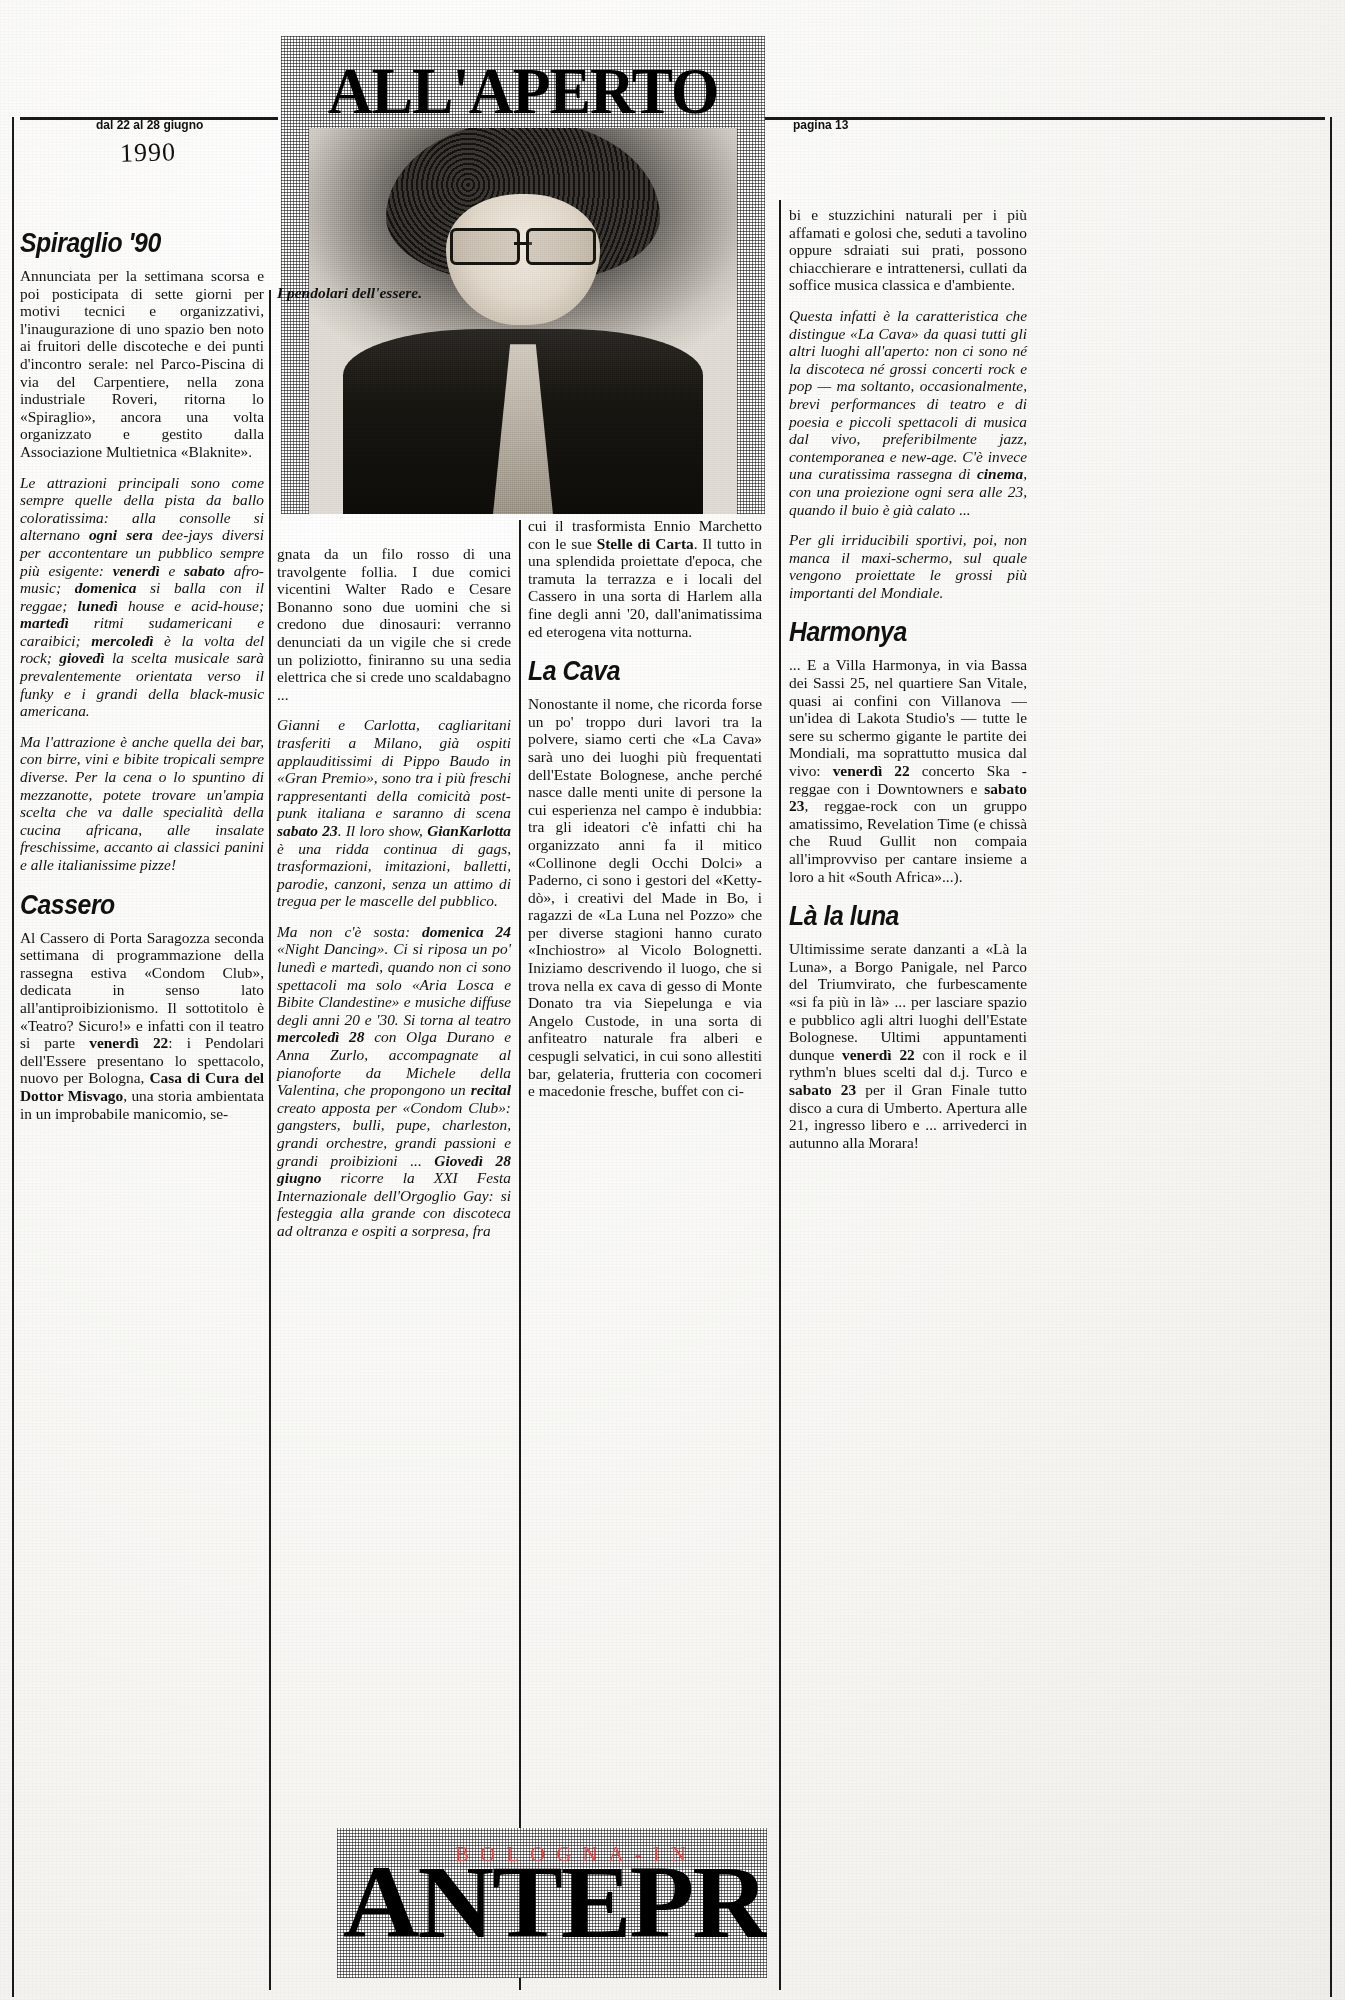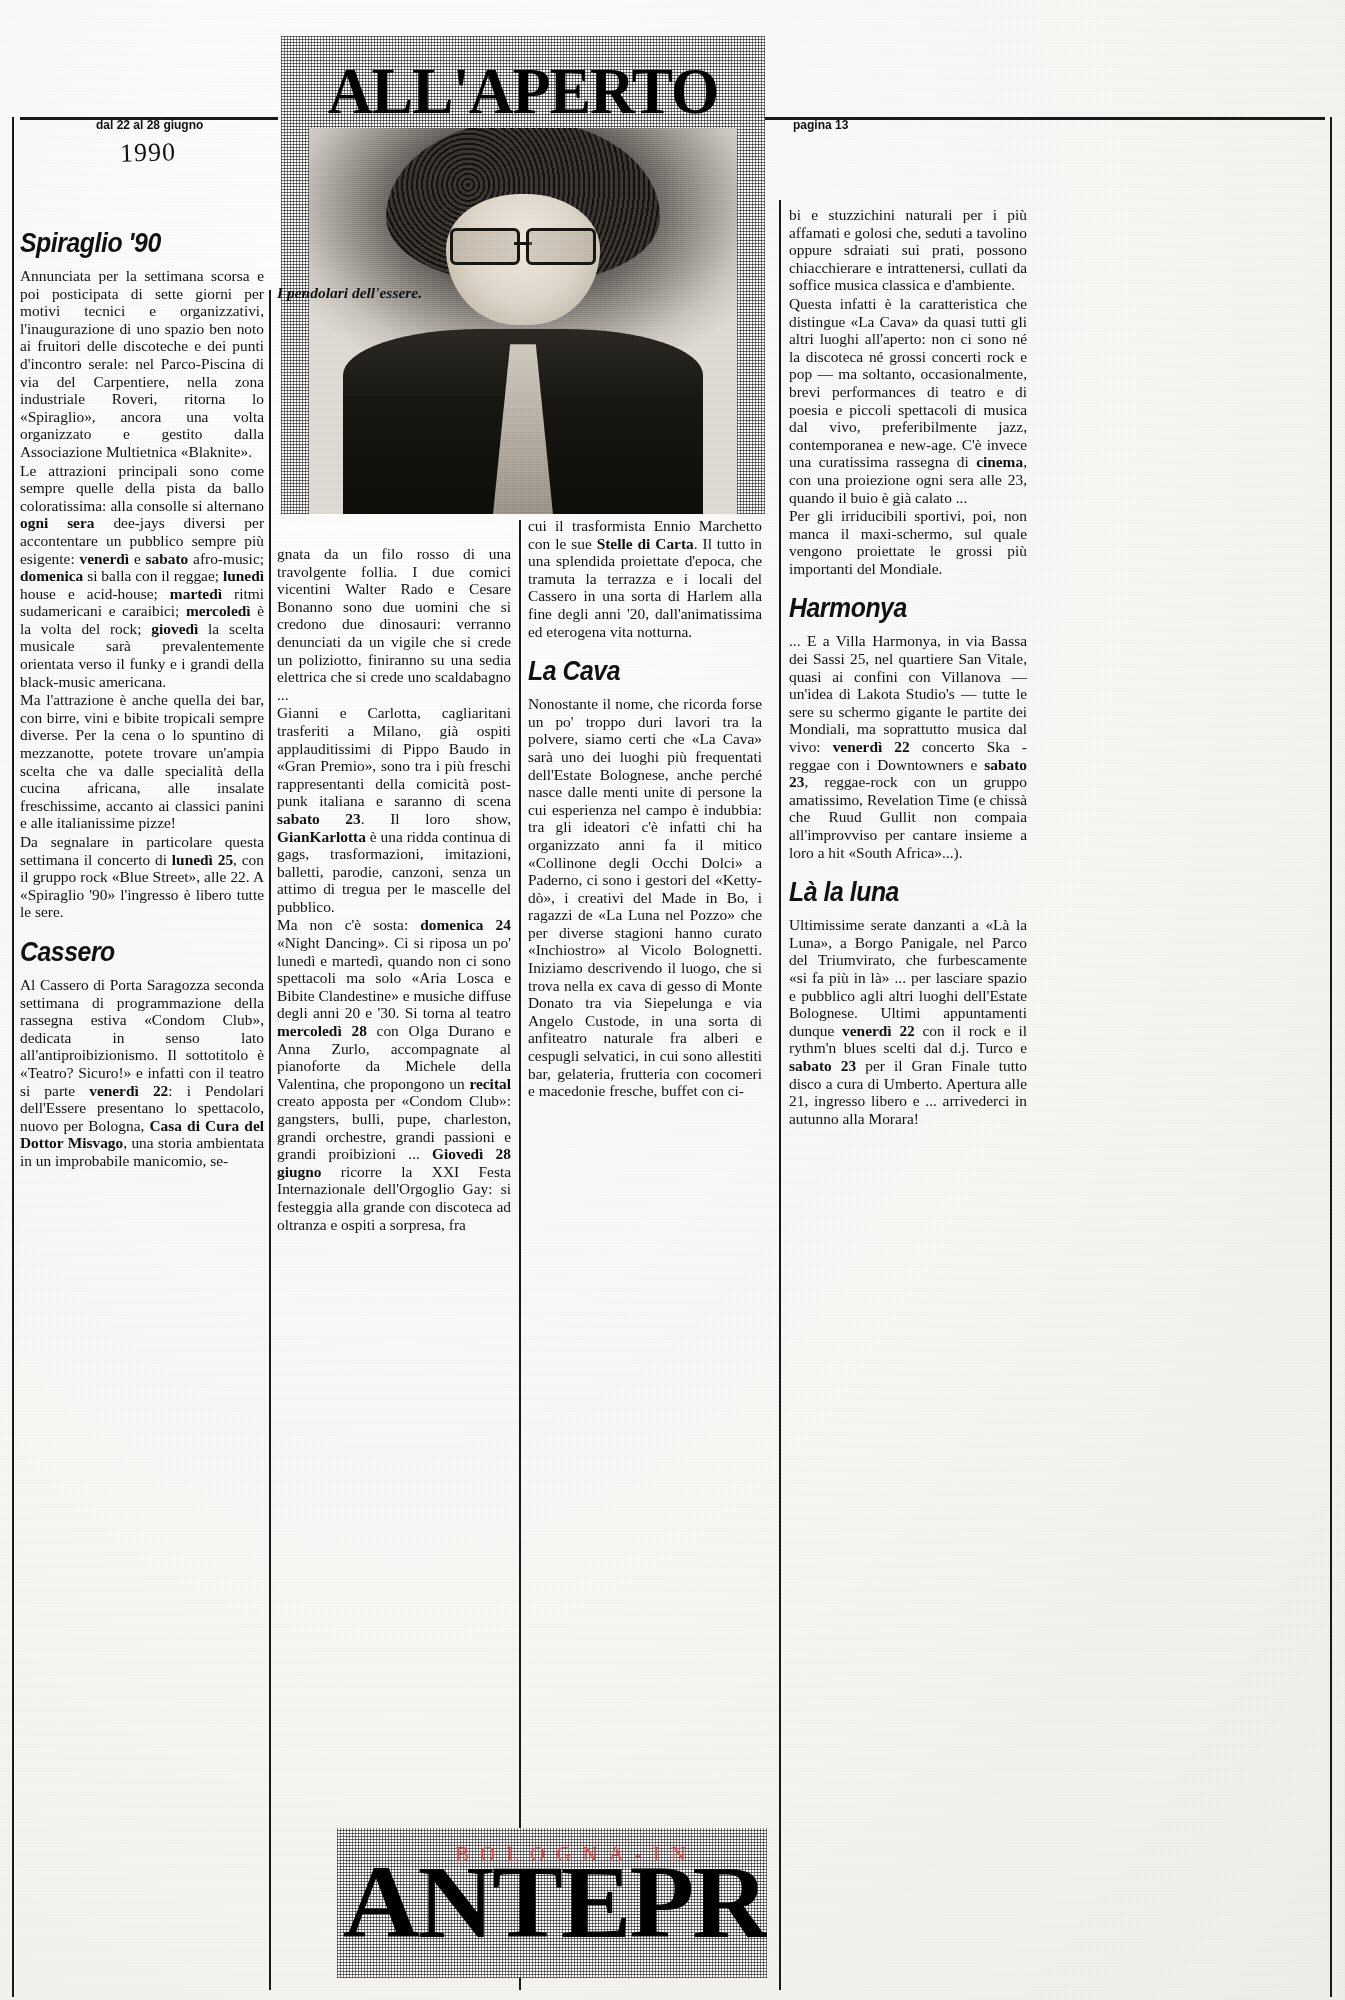--- a/index.html
+++ b/index.html
@@ -120,21 +120,21 @@
   #col4{left:789px;width:238px;}
 
   .sec-h{
     font-family:"Liberation Sans",sans-serif;
     font-style:italic;font-weight:bold;
     font-size:27px;line-height:30px;letter-spacing:-.5px;
     margin:16px 0 9px 0;
     transform:scaleX(.92);transform-origin:left center;
   }
   .para{margin:0 0 0 0;text-indent:0;}
-  .para+.para{margin-top:1px;}
+  .para+.para{margin-top:13px;font-style:italic;}
   b{font-weight:bold;}
 
   #caption{
     font-family:"Liberation Serif",serif;
     font-weight:bold;font-style:italic;font-size:15.5px;line-height:17px;
     margin:0 0 6px 0;text-align:left;
   }
 
   
   #logo{
@@ -184,21 +184,20 @@
 
 <div class="meta" id="date-range">dal 22 al 28 giugno</div>
 <div class="meta" id="year-handwritten">1990</div>
 <div class="meta" id="page-number">pagina 13</div>
 
 <div class="col" id="col1" style="top:212px;">
   <div class="sec-h">Spiraglio '90</div>
   <p class="para">Annunciata per la settimana scorsa e poi posticipata di sette giorni per motivi tecnici e organizzativi, l'inaugurazione di uno spazio ben noto ai fruitori delle discoteche e dei punti d'incontro serale: nel Parco-Piscina di via del Carpentiere, nella zona industriale Roveri, ritorna lo «Spiraglio», ancora una volta organizzato e gestito dalla Associazione Multietnica «Blaknite».</p>
   <p class="para"><span>Le attrazioni principali sono come sempre quelle della pista da ballo coloratissima: alla consolle si alternano </span><b>ogni sera</b><span> dee-jays diversi per accontentare un pubblico sempre più esigente: </span><b>venerdì</b><span> e </span><b>sabato</b><span> afro-music; </span><b>domenica</b><span> si balla con il reggae; </span><b>lunedì</b><span> house e acid-house; </span><b>martedì</b><span> ritmi sudamericani e caraibici; </span><b>mercoledì</b><span> è la volta del rock; </span><b>giovedì</b><span> la scelta musicale sarà prevalentemente orientata verso il funky e i grandi della black-music americana.</span></p>
   <p class="para">Ma l'attrazione è anche quella dei bar, con birre, vini e bibite tropicali sempre diverse. Per la cena o lo spuntino di mezzanotte, potete trovare un'ampia scelta che va dalle specialità della cucina africana, alle insalate freschissime, accanto ai classici panini e alle italianissime pizze!</p>
-  <p class="para"><span>Da segnalare in particolare questa settimana il concerto di </span><b>lunedì 25</b><span>, con il gruppo rock «Blue Street», alle 22. A «Spiraglio '90» l'ingresso è libero tutte le sere.</span></p>
   <div class="sec-h">Cassero</div>
   <p class="para"><span>Al Cassero di Porta Saragozza seconda settimana di programmazione della rassegna estiva «Condom Club», dedicata in senso lato all'antiproibizionismo. Il sottotitolo è «Teatro? Sicuro!» e infatti con il teatro si parte </span><b>venerdì 22</b><span>: i Pendolari dell'Essere presentano lo spettacolo, nuovo per Bologna, </span><b>Casa di Cura del Dottor Misvago</b><span>, una storia ambientata in un improbabile manicomio, se-</span></p>
 </div>
 
 <div class="col" id="col2" style="top:284px;">
   <div id="caption">I pendolari dell'essere.</div>
   <div style="height:238px"></div>
   <p class="para">gnata da un filo rosso di una travolgente follia. I due comici vicentini Walter Rado e Cesare Bonanno sono due uomini che si credono due dinosauri: verranno denunciati da un vigile che si crede un poliziotto, finiranno su una sedia elettrica che si crede uno scaldabagno ...</p>
   <p class="para"><span>Gianni e Carlotta, cagliaritani trasferiti a Milano, già ospiti applauditissimi di Pippo Baudo in «Gran Premio», sono tra i più freschi rappresentanti della comicità post-punk italiana e saranno di scena </span><b>sabato 23</b><span>. Il loro show, </span><b>GianKarlotta</b><span> è una ridda continua di gags, trasformazioni, imitazioni, balletti, parodie, canzoni, senza un attimo di tregua per le mascelle del pubblico.</span></p>
   <p class="para"><span>Ma non c'è sosta: </span><b>domenica 24</b><span> «Night Dancing». Ci si riposa un po' lunedì e martedì, quando non ci sono spettacoli ma solo «Aria Losca e Bibite Clandestine» e musiche diffuse degli anni 20 e '30. Si torna al teatro </span><b>mercoledì 28</b><span> con Olga Durano e Anna Zurlo, accompagnate al pianoforte da Michele della Valentina, che propongono un </span><b>recital</b><span> creato apposta per «Condom Club»: gangsters, bulli, pupe, charleston, grandi orchestre, grandi passioni e grandi proibizioni ... </span><b>Giovedì 28 giugno</b><span> ricorre la XXI Festa Internazionale dell'Orgoglio Gay: si festeggia alla grande con discoteca ad oltranza e ospiti a sorpresa, fra</span></p>

